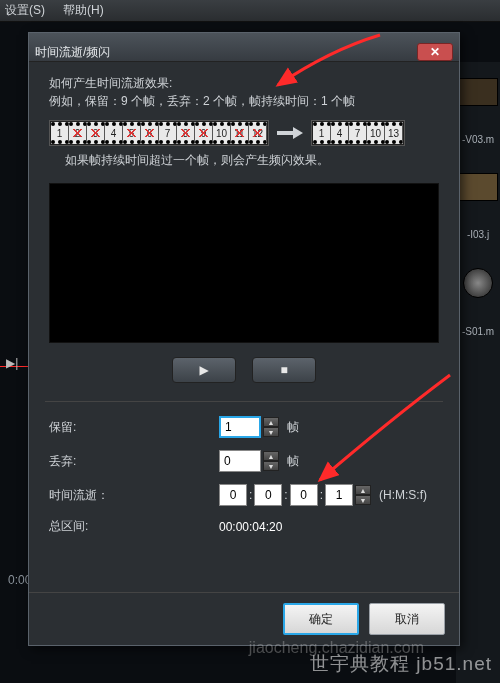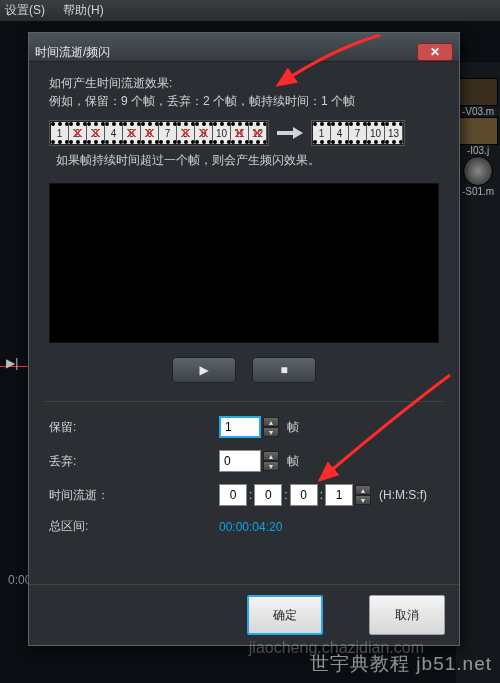--- a/index.html
+++ b/index.html
@@ -2,21 +2,21 @@
 <html><head>
 <meta charset="utf-8">
 <style>
 *{box-sizing:border-box;margin:0;padding:0;font-family:"Microsoft YaHei",SimSun,Arial,sans-serif;font-size:12px;}
 body{width:500px;height:683px;background:#000;overflow:hidden;position:relative;}
 .menubar{background:linear-gradient(#3a3e42,#2a2d30);color:#cfd3d7;height:22px;display:flex;align-items:center;padding:0 5px;border-bottom:1px solid #111;}
 .menubar span{margin-right:18px;}
 .bg{position:absolute;top:22px;left:0;right:0;bottom:0;background:#0a0d11;}
 .redline{position:absolute;left:0;right:0;top:344px;height:1px;background:#ff2a2a;}
 .playhead{position:absolute;left:6px;top:334px;width:14px;height:20px;color:#bbb;}
-.sidepanel{position:absolute;right:0;top:40px;width:44px;bottom:0;background:#14181c;display:flex;flex-direction:column;align-items:center;padding-top:16px;}
+.sidepanel{position:absolute;right:0;top:40px;width:44px;bottom:0;background:#14181c;display:flex;flex-direction:column;align-items:center;gap:28px;padding-top:16px;}
 .thumb{width:40px;height:28px;background:#3a2f1f;border:1px solid #000;}
 .thumb.b{background:#5b4a2e;}
 .sidelabel{color:#aab0b7;font-size:10px;}
 .disc{width:30px;height:30px;border-radius:50%;background:radial-gradient(#888,#222);border:1px solid #000;}
 .timeline{position:absolute;left:0;right:44px;bottom:0;height:250px;}
 .tlruler{position:absolute;left:8px;right:0;top:140px;height:12px;color:#8a929a;}
 
 
 .dialog{position:absolute;left:28px;top:32px;width:432px;height:614px;background:#2b2f33;border:1px solid #5a626b;box-shadow:3px 3px 10px rgba(0,0,0,.6);display:flex;flex-direction:column;}
 .titlebar{height:29px;background:linear-gradient(#4c535a,#363b41);display:flex;align-items:flex-end;justify-content:space-between;padding:0 6px;color:#e6e9ec;border-bottom:1px solid #222;}
@@ -24,42 +24,42 @@
 .dlgbody{padding:12px 20px 8px;color:#cfd3d7;flex:1;overflow:hidden;}
 .intro{margin-bottom:10px;line-height:18px;}
 
 
 .filmrow{display:flex;align-items:center;gap:8px;margin-bottom:6px;}
 .film{display:flex;background:#222;padding:1px;border:1px solid #555;}
 .fcell{width:18px;height:22px;background:#e9e9e9;color:#222;display:flex;align-items:center;justify-content:center;position:relative;border-top:4px dotted #000;border-bottom:4px dotted #000;font-size:10px;border-right:1px solid #555;}
 .fcell.x::after{content:"";position:absolute;left:2px;right:2px;top:3px;bottom:3px;background:linear-gradient(45deg,transparent 45%,#d33 45%,#d33 55%,transparent 55%),linear-gradient(-45deg,transparent 45%,#d33 45%,#d33 55%,transparent 55%);}
 .arrow{width:26px;height:16px;}
 .arrow svg{display:block;}
-.note{margin:6px 7px 14px;font-family:Liberation Serif, serif;}
+.note{margin:6px 16px 14px;font-family:Liberation Serif, serif;}
 
 
 .pvlabel{padding:4px 8px;}
 .preview{width:100%;height:160px;background:#000;border:1px solid #111;margin-bottom:14px;}
 .pvbtns{display:flex;justify-content:center;gap:16px;margin-bottom:18px;}
 .pvbtn{width:64px;height:26px;background:linear-gradient(#5c636b,#3c4248);border:1px solid #222;border-radius:4px;display:flex;align-items:center;justify-content:center;color:#e8e8e8;}
 .hr{height:1px;background:#444;margin:6px -4px 14px;}
 
 
 .row{display:flex;align-items:center;margin-bottom:12px;}
 .row .lbl{width:170px;}
 .spin{width:42px;height:22px;background:#fff;color:#000;border:1px solid #888;padding:0 4px;}
 .spin.hl{border:2px solid #2aa7e8;}
 .stepper{display:flex;flex-direction:column;margin-left:2px;}
 .stepper div{width:16px;height:10px;background:linear-gradient(#666,#444);border:1px solid #222;display:flex;align-items:center;justify-content:center;color:#ddd;font-size:7px;line-height:1;}
 .unit{margin-left:8px;}
 .tspin{width:28px;height:22px;background:#fff;color:#000;border:1px solid #888;text-align:center;}
 .colon{margin:0 2px;color:#cfd3d7;}
-.static{color:#0ea5e9;}
+.static{color:#ffffff;}
 .dlgfoot{display:flex;justify-content:flex-end;gap:10px;padding:10px 14px;border-top:1px solid #444;}
-.btn{width:76px;height:40px;background:linear-gradient(#f4f4f4,#d7d7d7);color:#222;border:1px solid #9aa0a7;border-radius:2px;display:flex;align-items:center;justify-content:center;margin-left:36px;}
+.btn{width:76px;height:32px;background:linear-gradient(#f4f4f4,#d7d7d7);color:#222;border:1px solid #9aa0a7;border-radius:2px;display:flex;align-items:center;justify-content:center;}
 .btn.primary{border:2px solid #2aa7e8;}
 
 
 .ann{position:absolute;pointer-events:none;}
 .watermark{position:absolute;right:8px;bottom:6px;color:rgba(255,255,255,.55);font-size:19px;letter-spacing:1px;}
 .watermark2{position:absolute;right:76px;bottom:26px;color:rgba(200,200,200,.35);font-size:16px;}
 </style>
 </head>
 <body>
 

